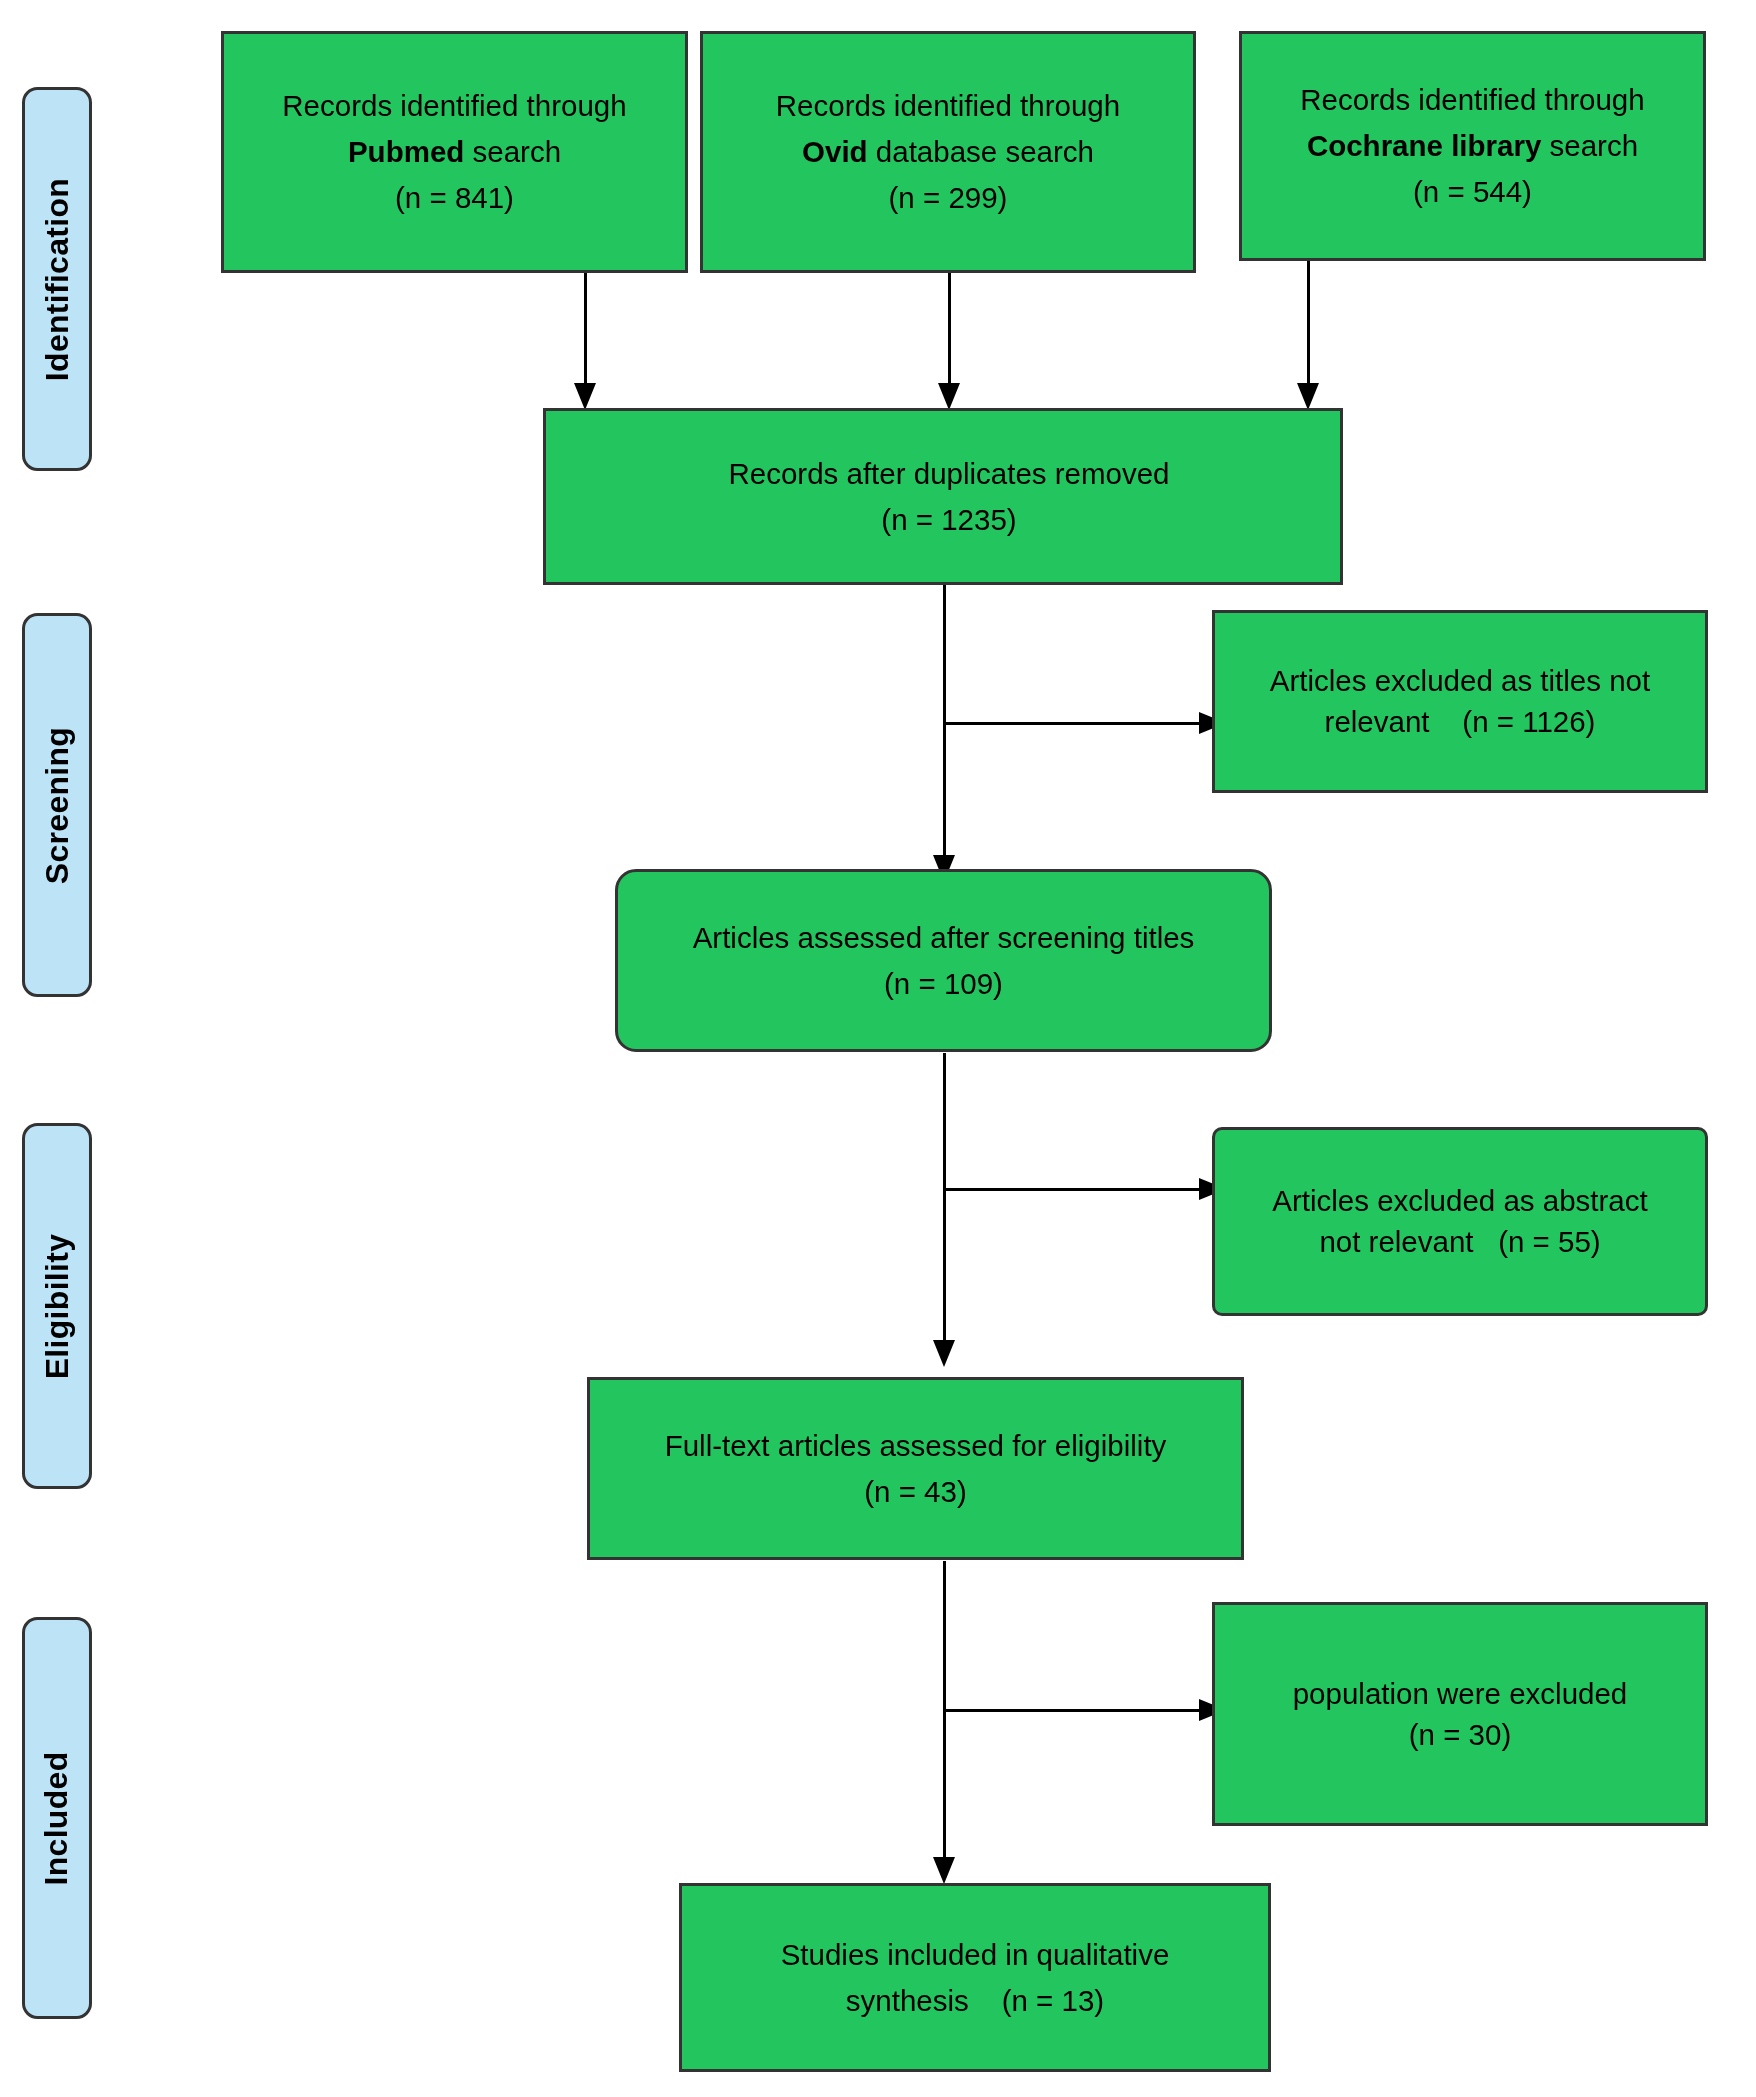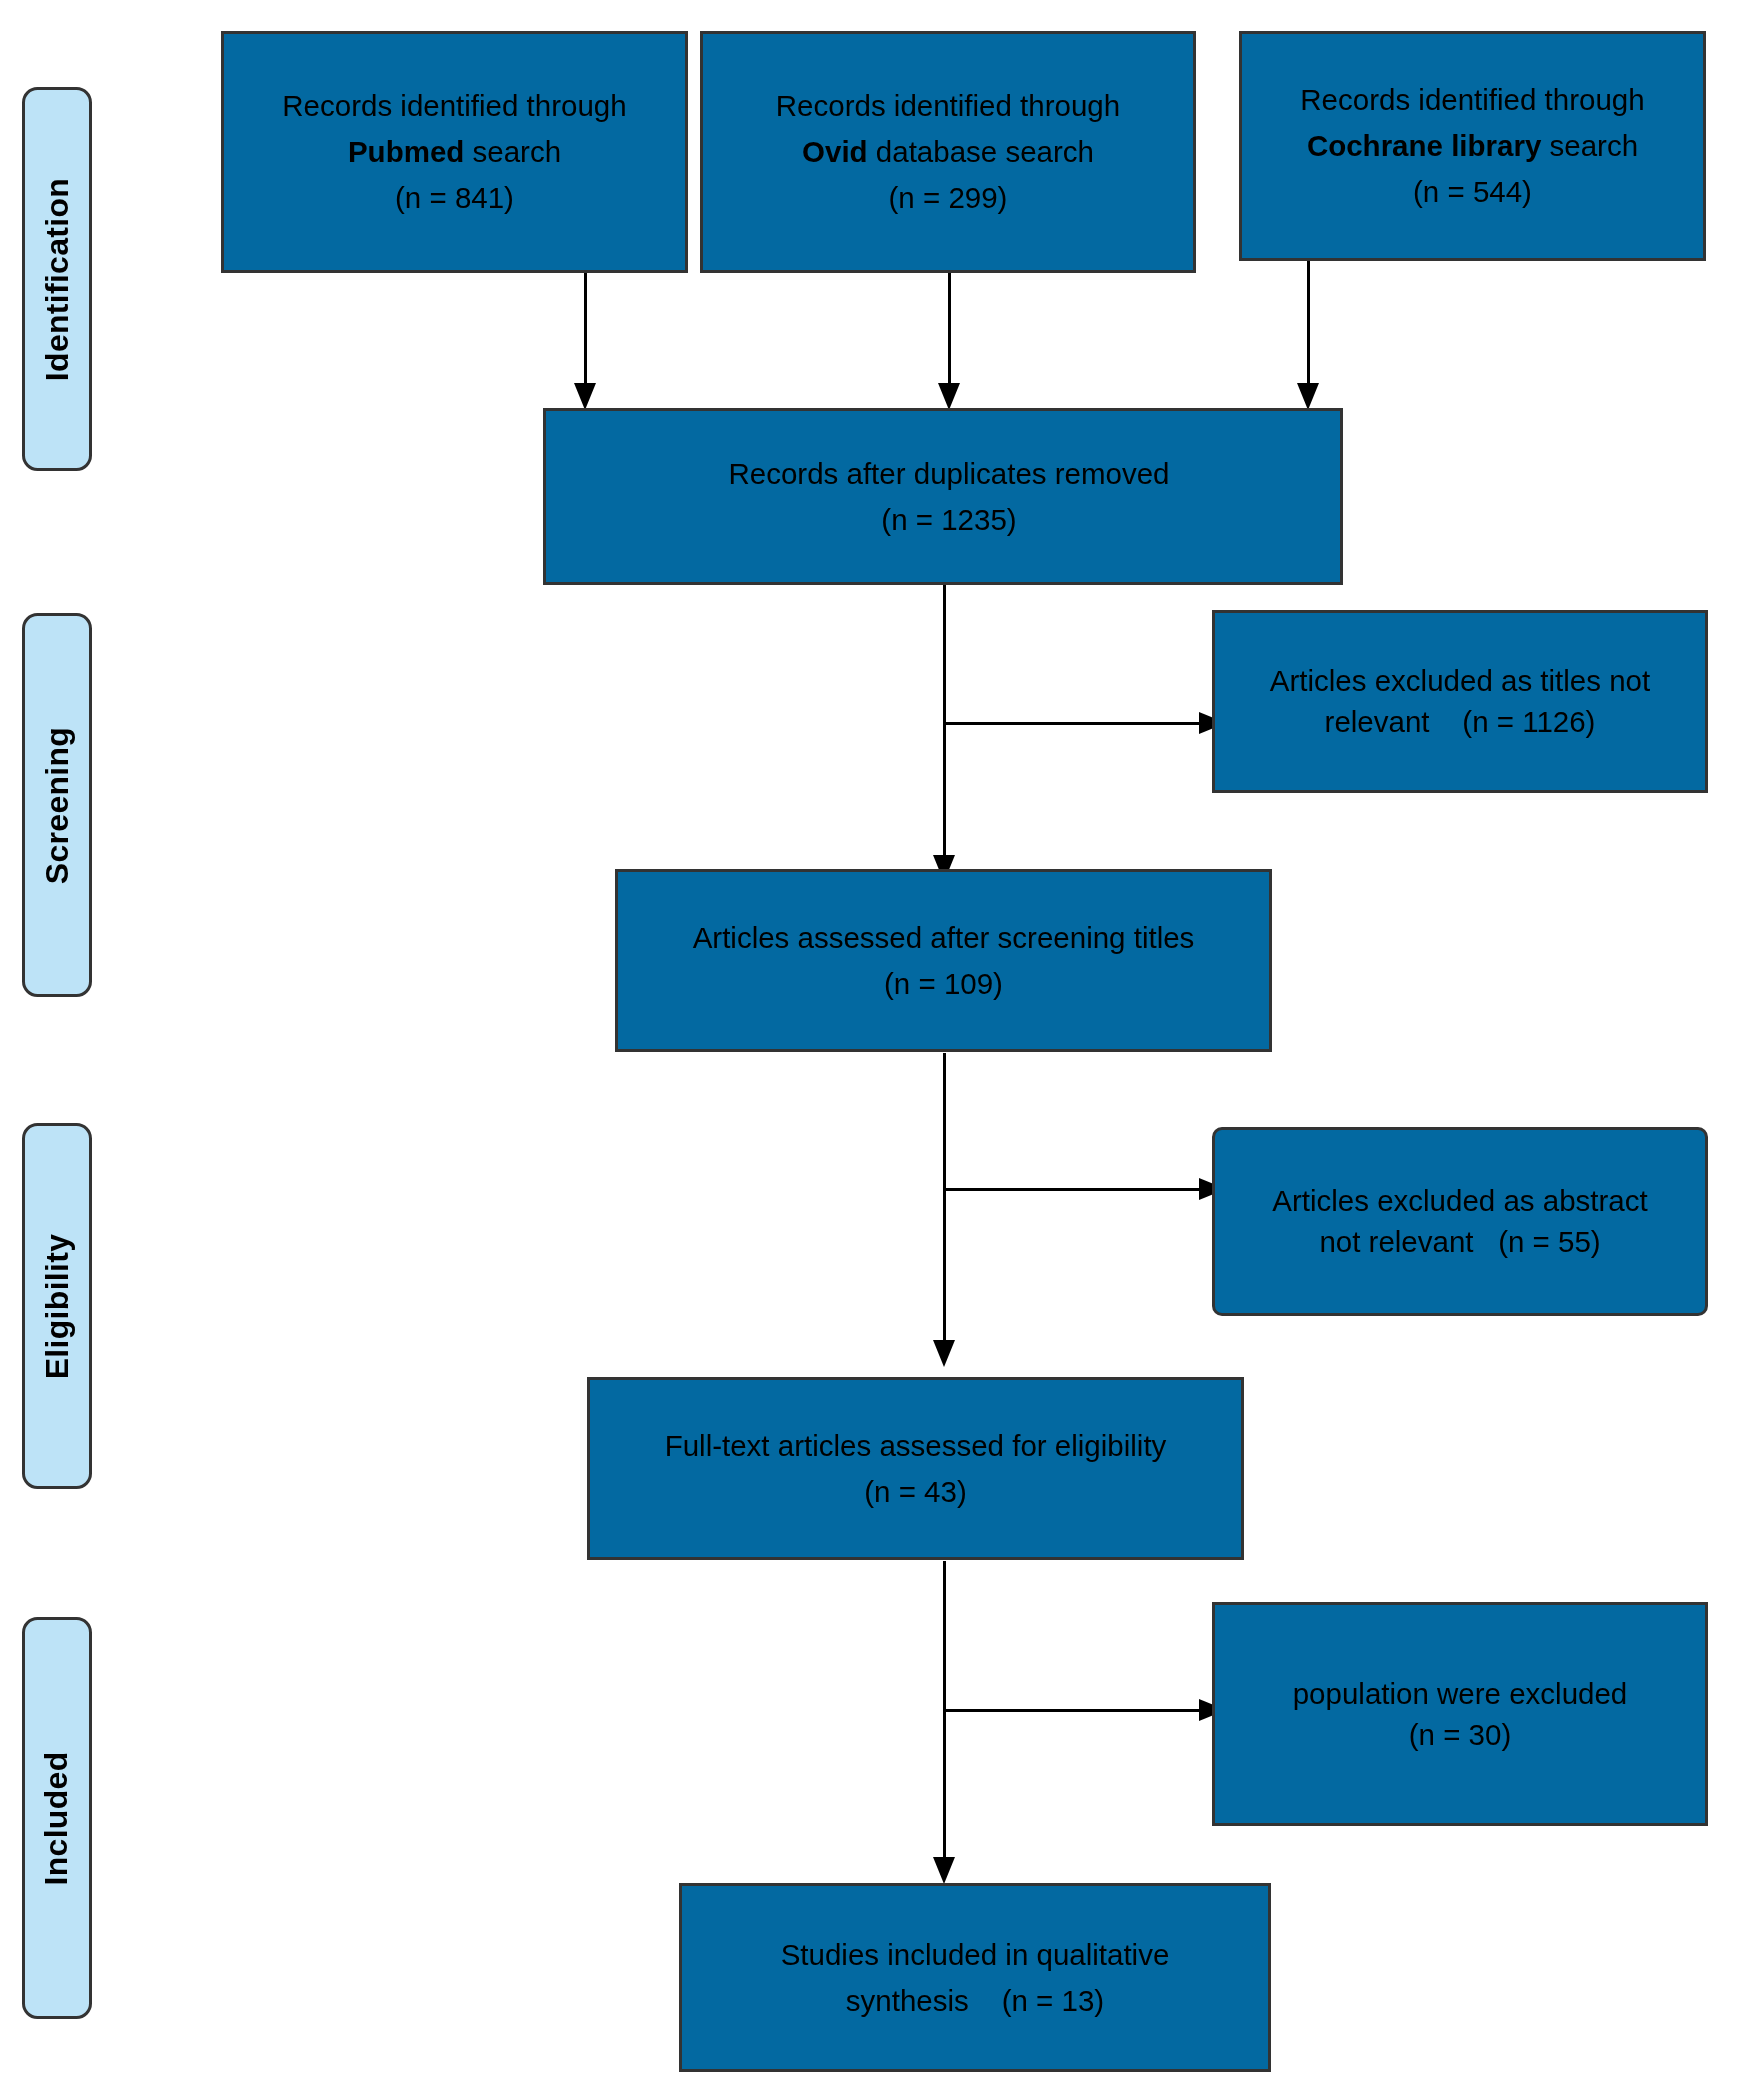--- a/index.html
+++ b/index.html
@@ -32,21 +32,21 @@
     white-space: nowrap;
     font-weight: bold;
     font-size: 32px;
     color: #000000;
     letter-spacing: 0.3px;
   }
 
   
   .pbox {
     position: absolute;
-    background: #0369a1;
+    background: #22c55e;
     border: 3px solid #333333;
     box-sizing: border-box;
     display: flex;
     flex-direction: column;
     align-items: center;
     justify-content: center;
   }
   .pbox .line {
     font-size: 29.5px;
     color: #000000;
@@ -144,21 +144,21 @@
   <div class="arrow-down" style="left:933px; top:855px;"></div>
 
   <div class="hline" style="left:943px; top:722px; width:262px;"></div>
   <div class="arrow-right" style="left:1199px; top:712px;"></div>
 
   <div class="pbox justify" style="left:1212px; top:610px; width:496px; height:183px;">
     <div class="line tight">Articles excluded as titles not</div>
     <div class="line tight"><span>relevant</span>&nbsp;&nbsp;&nbsp;&nbsp;<span>(n = 1126)</span></div>
   </div>
 
-  <div class="pbox" style="left:615px; top:869px; width:657px; height:183px;">
+  <div class="pbox" style="left:615px; top:869px; width:657px; height:183px;border-radius:21px;">
     <div class="line">Articles assessed after screening titles</div>
     <div class="line">(n = 109)</div>
   </div>
 
   <div class="vline" style="left:943px; top:1053px; height:295px;"></div>
   <div class="arrow-down" style="left:933px; top:1340px;"></div>
 
   <div class="hline" style="left:943px; top:1188px; width:262px;"></div>
   <div class="arrow-right" style="left:1199px; top:1178px;"></div>
 

